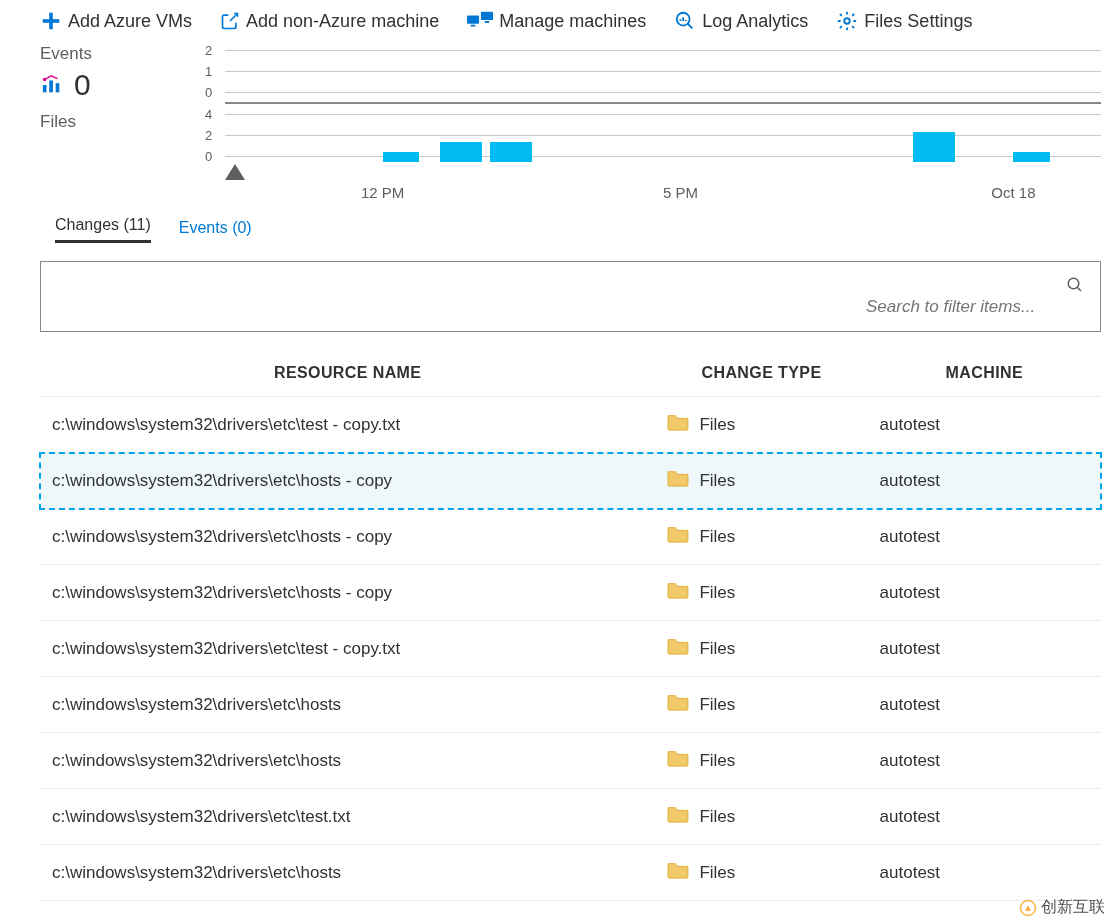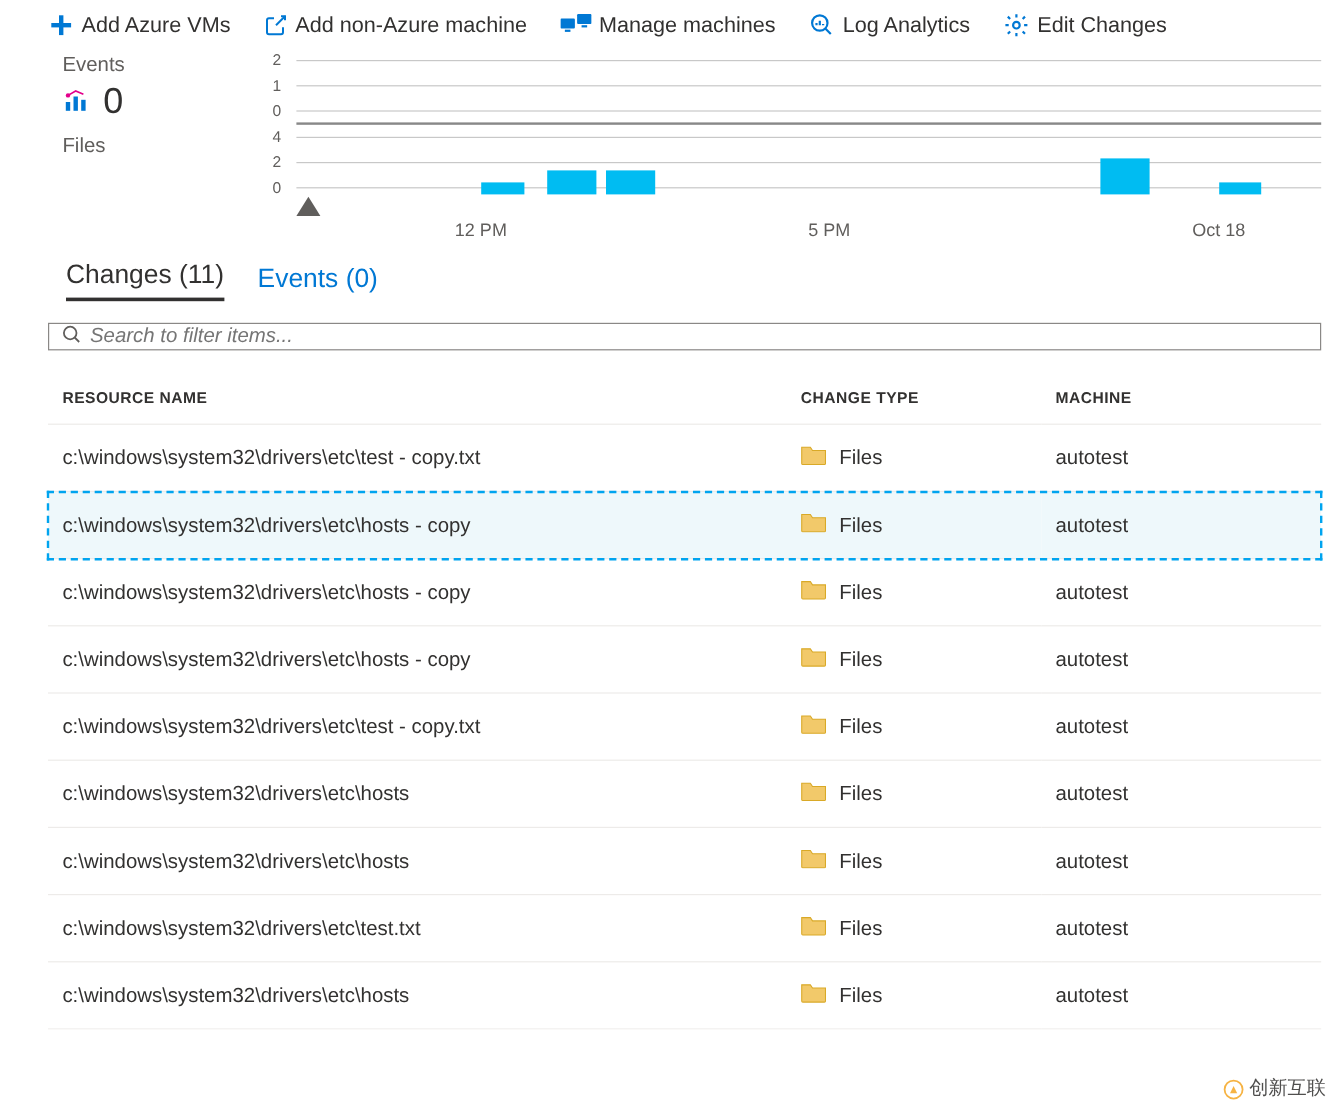--- a/index.html
+++ b/index.html
@@ -22,22 +22,21 @@
     color: #323130;
     font-size: 18px;
     cursor: pointer;
     white-space: nowrap;
   }
   .toolbar-item .tb-icon { color: #0078d4; display:flex; align-items:center; }
 
   .metrics-row {
     display: flex;
     padding: 0 0 0 40px;
-    gap: 10px;
-    margin-left: 12px;
+    gap: 0;
   }
   .metrics-left {
     width: 125px;
     padding-top: 4px;
   }
   .metric-block { margin-bottom: 10px; }
   .metric-label { font-size: 17px; color: #605e5c; margin-bottom: 4px; }
   .metric-val-row { display:flex; align-items:center; gap: 10px; }
   .metric-val { font-size: 30px; font-weight: 400; }
   .metric-icon { width:24px; height:24px; display:flex; align-items:center; justify-content:center; }
@@ -73,45 +72,46 @@
   }
   .xtick {
     position:absolute; top: 18px; font-size:15px; color:#605e5c; transform: translateX(-50%);
   }
 
   .tabs-row {
     display:flex; gap: 28px; padding: 8px 40px 0 55px; align-items:flex-end;
     margin-top: 6px;
   }
   .tab {
-    font-size: 22px; padding-bottom: 6px; cursor:pointer; color:#0078d4;
+    font-size: 16px; padding-bottom: 6px; cursor:pointer; color:#0078d4;
   }
   .tab.active {
     color: #323130; font-weight: 400; border-bottom: 3px solid #323130;
   }
 
   .search-wrap {
     margin: 18px 10px 0 40px;
     border: 1px solid #8a8886;
-    display:flex; align-items:flex-start;
-    padding: 0 10px;
+    display:flex; align-items:flex-end;
+    padding: 14px 10px;
+    flex-direction: column;
   }
   .search-wrap input {
     border: none; outline: none; font-size: 17px; flex:1; font-style: italic;
     color: #605e5c; background:transparent;
   }
   .search-icon { color:#605e5c; margin-right:6px; }
 
   table.grid {
     width: calc(100% - 50px);
     margin: 18px 10px 0 40px;
     border-collapse: collapse;
   }
   table.grid thead th {
-    text-align:left; font-size:13px; letter-spacing: .4px; color:#323130;
+    text-align:center; font-size:16px; letter-spacing: .4px; color:#323130;
     font-weight:600; padding: 14px 12px;
     border-bottom: 1px solid #edebe9;
   }
   table.grid tbody td {
     padding: 16px 12px; font-size:17px; border-bottom: 1px solid #edebe9;
     vertical-align: middle;
   }
   .ct-cell { display:flex; align-items:center; gap:10px; }
   tr.selected td {
     background: #eef8fb;
@@ -172,21 +172,21 @@
     </span>
     <span>Log Analytics</span>
   </div>
   <div class="toolbar-item">
     <span class="tb-icon">
       <svg width="22" height="22" viewBox="0 0 24 24" fill="none" stroke="#0078d4" stroke-width="2">
           <circle cx="12" cy="12" r="3"></circle>
           <path d="M12 2v3M12 19v3M4.2 4.2l2.1 2.1M17.7 17.7l2.1 2.1M2 12h3M19 12h3M4.2 19.8l2.1-2.1M17.7 6.3l2.1-2.1"></path>
         </svg>
     </span>
-    <span>Edit Changes</span>
+    <span>Files Settings</span>
   </div>
 </div>
 
 <div class="metrics-row">
   <div class="metrics-left">
     <div class="metric-block">
       <div class="metric-label">Events</div>
       <div class="metric-val-row">
         <span class="metric-icon">
           <svg width="22" height="22" viewBox="0 0 24 24">

